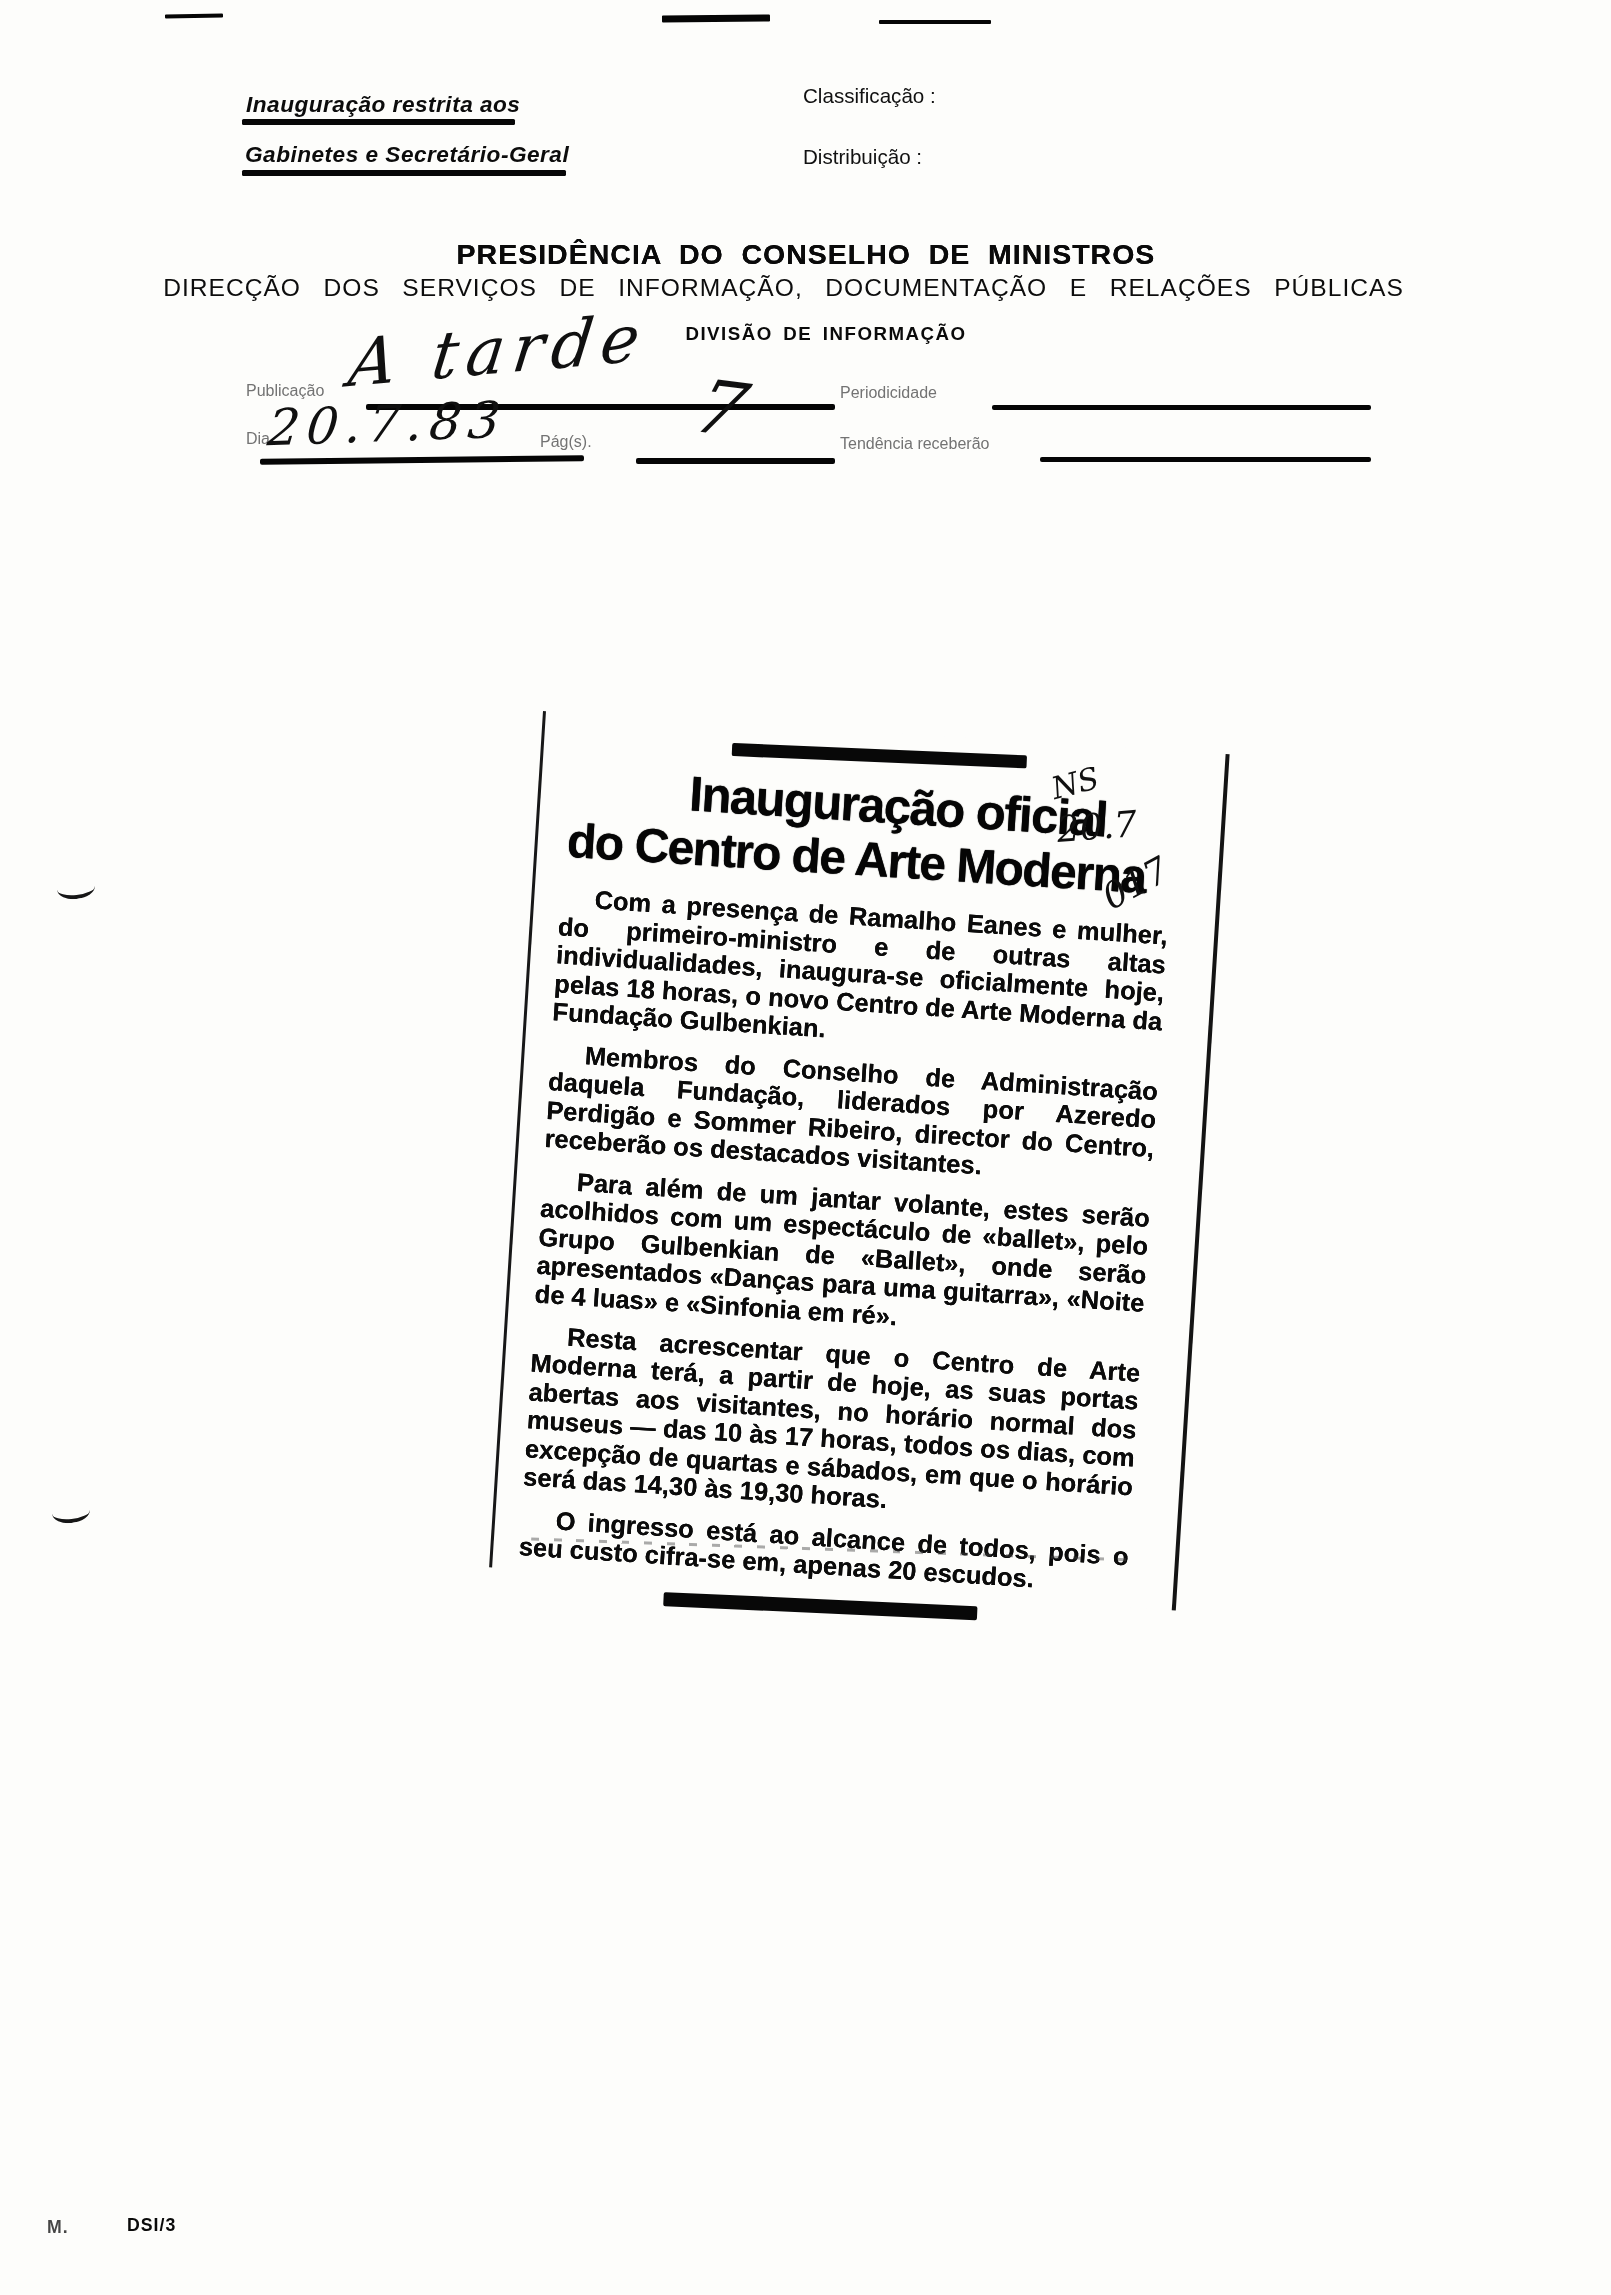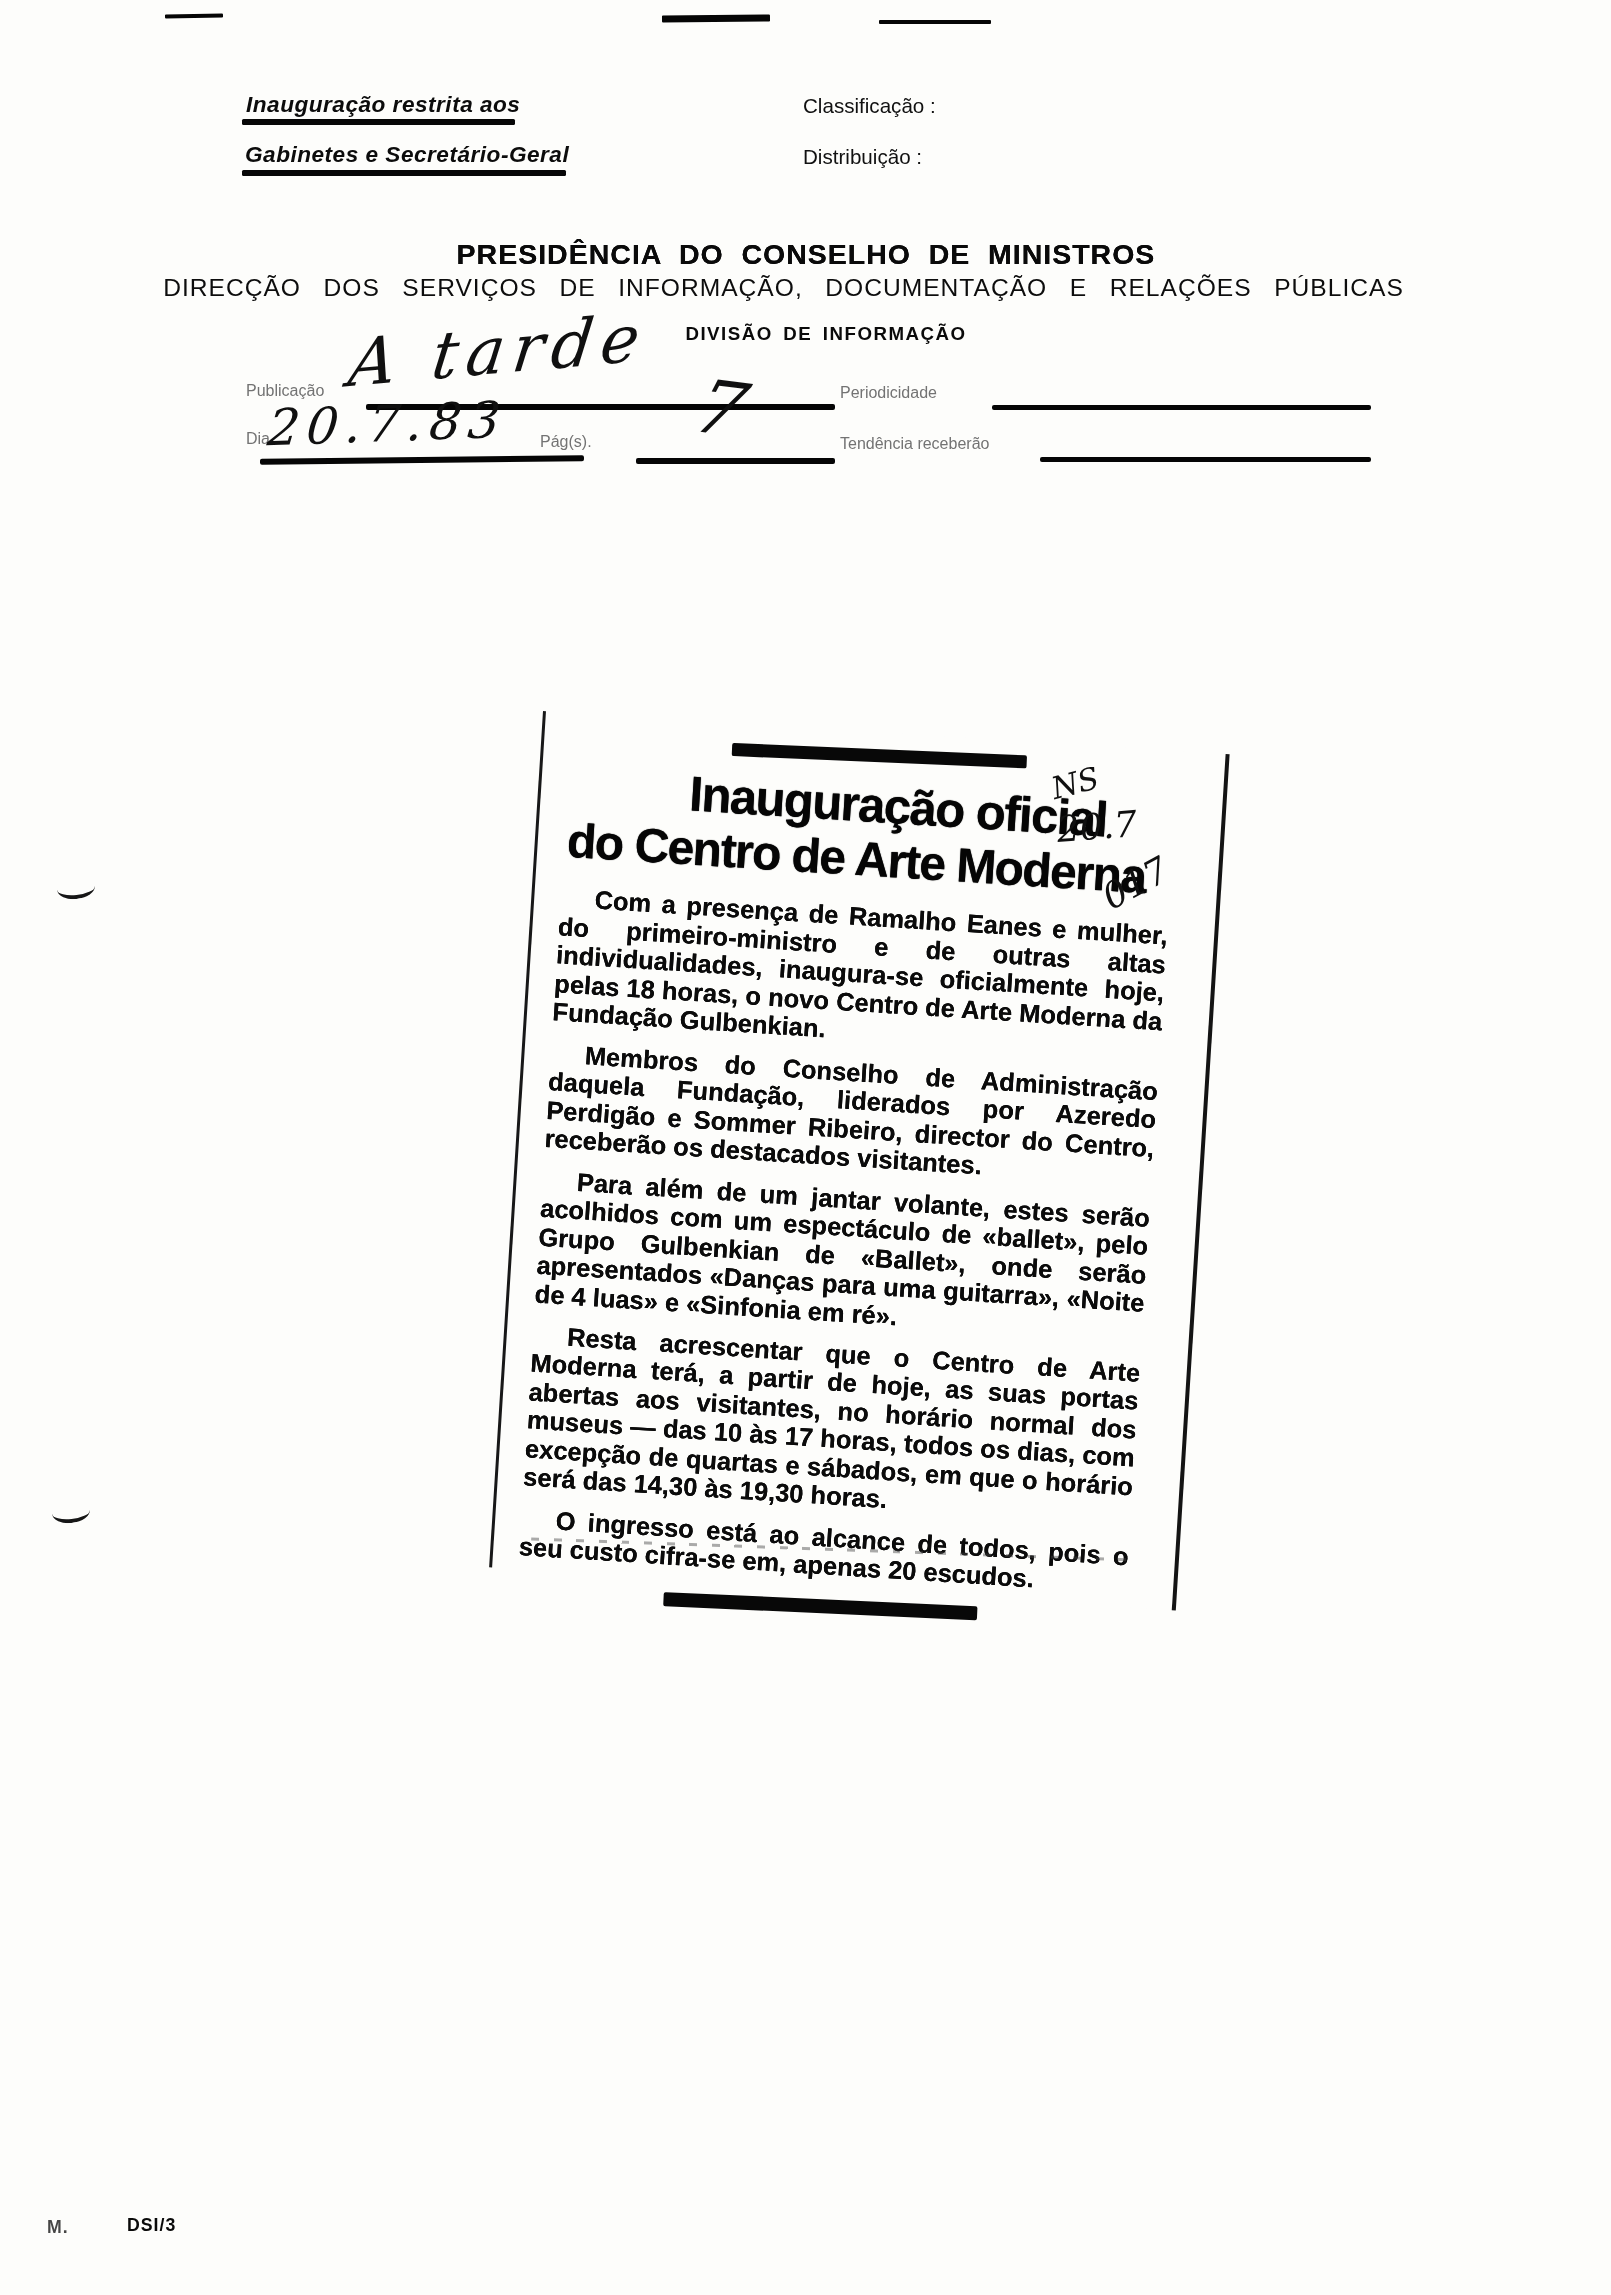--- a/index.html
+++ b/index.html
@@ -93,21 +93,21 @@
 
   <div class="top-mark" style="left:165px;top:13.8px;width:58px;height:3.9px;transform:rotate(-1deg);"></div>
   <div class="top-mark" style="left:662px;top:14.7px;width:108px;height:7.4px;transform:rotate(-0.5deg);"></div>
   <div class="top-mark" style="left:879px;top:19.7px;width:112px;height:4.4px;"></div>
 
   <div class="hdr-italic" style="left:246px;top:92px;">Inauguração restrita aos</div>
   <div class="u-bar" style="left:242px;top:119px;width:273px;"></div>
   <div class="hdr-italic" style="left:245px;top:142px;">Gabinetes e Secretário-Geral</div>
   <div class="u-bar" style="left:242px;top:170px;width:324px;"></div>
 
-  <div class="hdr-right" style="left:803px;top:94px;">Classificação :</div>
+  <div class="hdr-right" style="left:803px;top:84px;">Classificação :</div>
   <div class="hdr-right" style="left:803px;top:145px;">Distribuição :</div>
 
   <div class="org-title" style="top:195px;margin-top:43px;">PRESIDÊNCIA DO CONSELHO DE MINISTROS</div>
   <div class="org-dept" style="top:274px;">DIRECÇÃO DOS SERVIÇOS DE INFORMAÇÃO, DOCUMENTAÇÃO E RELAÇÕES PÚBLICAS</div>
   <div class="org-div" style="top:323px;margin-left:20px;">DIVISÃO DE INFORMAÇÃO</div>
 
   <div class="lbl" style="left:246px;top:382px;">Publicação</div>
   <div class="fill-line" style="left:366px;top:404px;width:469px;height:5.9px;"></div>
   <div class="hw" style="left:349px;top:318px;font-size:65px;letter-spacing:7.9px;transform:rotate(-5deg) skewX(-12deg);">A tarde</div>
   <div class="lbl" style="left:840px;top:384px;">Periodicidade</div>

